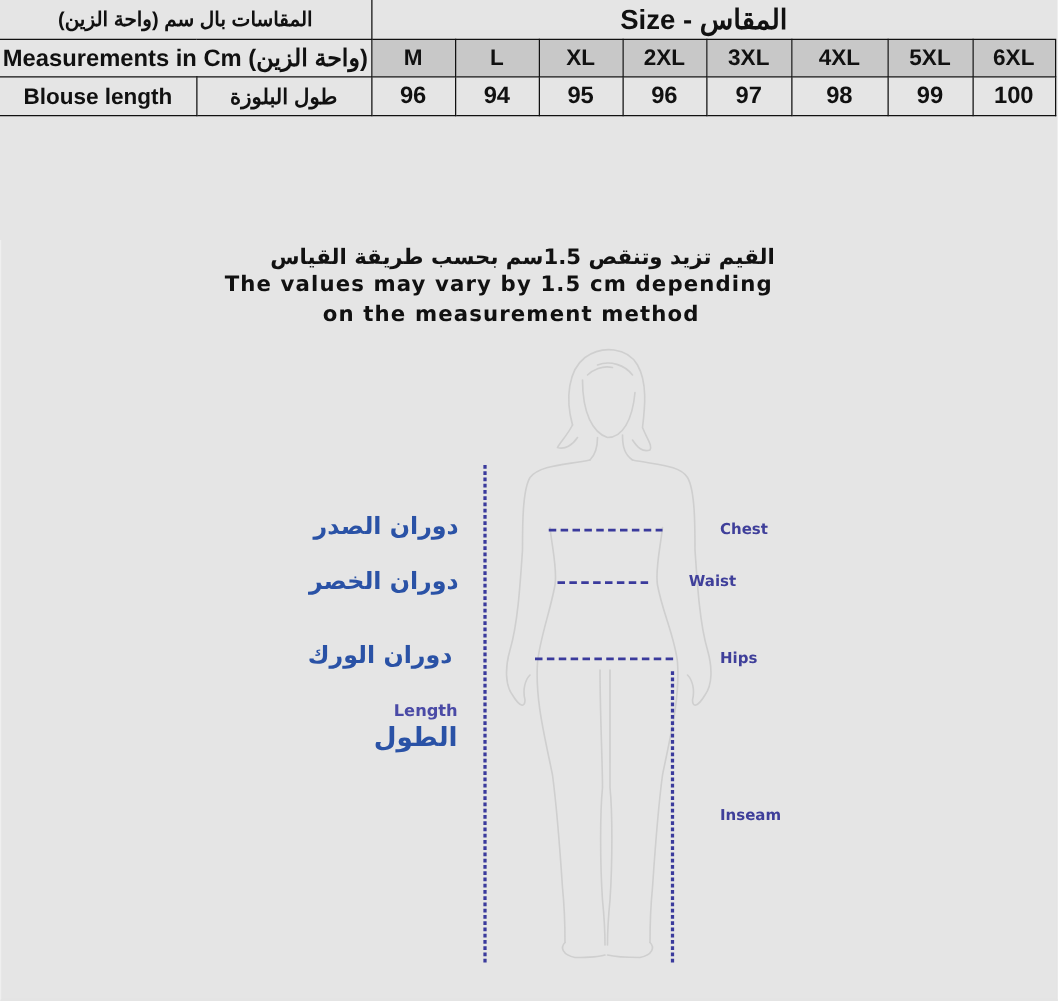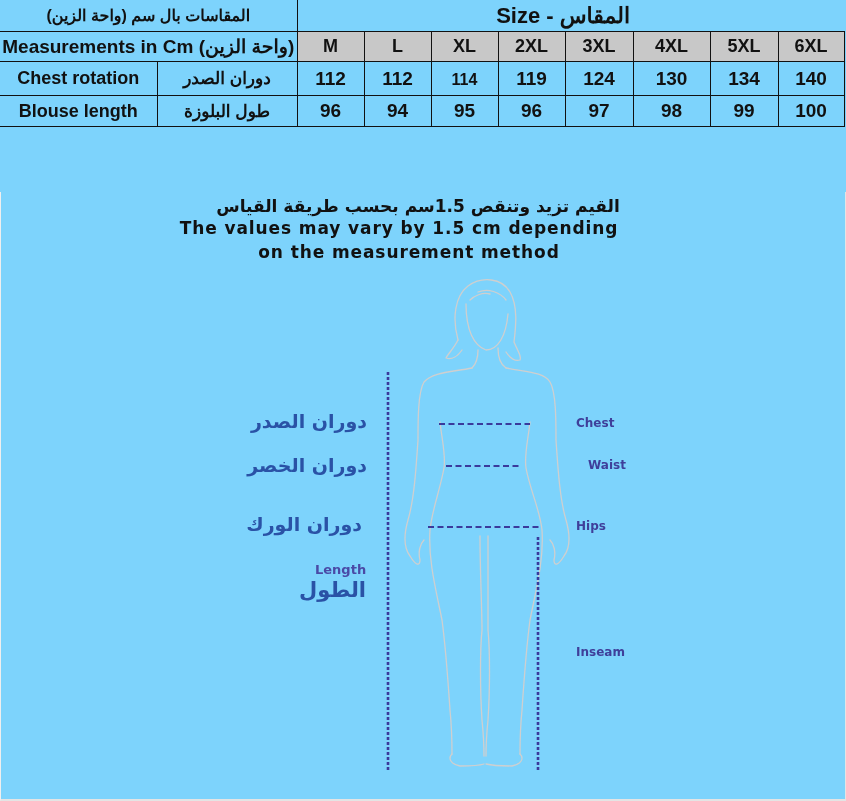--- a/index.html
+++ b/index.html
@@ -1,17 +1,17 @@
 <!DOCTYPE html>
 <html><head>
 <meta charset="utf-8">
 <style>
   html, body { margin: 0; padding: 0; background: #ffffff; }
   body { width: 846px; height: 801px; position: relative; overflow: hidden; font-family: "DejaVu Sans", sans-serif; }
-  .page { position: absolute; left: 0; top: 0; width: 846px; height: 801px; background: #7dd3fc; }
+  .page { position: absolute; left: 0; top: 0; width: 846px; height: 801px; background: #e5e5e5; }
   .frame { position: absolute; left: 0; top: 192px; width: 844px; height: 607px; border-right: 1px solid #e4e4e4; border-bottom: 2px solid #e4e4e4; border-left: 1px solid #efefef; }
 
   table.size-table { position: absolute; left: 0; top: 0; border-collapse: collapse; table-layout: fixed; font-family: "Liberation Sans", sans-serif; font-weight: bold; color: #111; }
   table.size-table td { border: 1.5px solid #111; text-align: center; padding: 0; white-space: nowrap; overflow: hidden; }
   .row-title td { height: 31px; font-size: 17px; }
   .row-head td { height: 29px; font-size: 17px; }
   .row-data td { height: 30px; font-size: 19px; }
   td.title-ar { border-left: none !important; border-top: none !important; font-size: 16px; direction: rtl; }
   td.size-title { border-top: none !important; border-right: none !important; text-align: right !important; padding-right: 214px !important; font-size: 22px; }
   td.mcm { border-left: none !important; font-size: 19px; }
@@ -55,32 +55,20 @@
     <tr class="row-head">
       <td colspan="2" class="mcm">Measurements in Cm (واحة الزين)</td>
       <td class="size-h">M</td>
       <td class="size-h">L</td>
       <td class="size-h">XL</td>
       <td class="size-h">2XL</td>
       <td class="size-h">3XL</td>
       <td class="size-h">4XL</td>
       <td class="size-h">5XL</td>
       <td class="size-h">6XL</td>
-    </tr>
-    <tr class="row-data">
-      <td class="lbl-en">Chest rotation</td>
-      <td class="lbl-ar">دوران الصدر</td>
-      <td>112</td>
-      <td>112</td>
-      <td class="num-small">114</td>
-      <td>119</td>
-      <td>124</td>
-      <td>130</td>
-      <td>134</td>
-      <td>140</td>
     </tr>
     <tr class="row-data">
       <td class="lbl-en">Blouse length</td>
       <td class="lbl-ar">طول البلوزة</td>
       <td>96</td>
       <td>94</td>
       <td>95</td>
       <td>96</td>
       <td>97</td>
       <td>98</td>
@@ -134,17 +122,17 @@
     </g>
   </svg>
 
   <div class="label-ar" style="right:479px; top:410px; font-size:19px;">دوران الصدر</div>
   <div class="label-ar" style="right:479px; top:454px; font-size:19px;">دوران الخصر</div>
   <div class="label-ar" style="right:484px; top:513px; font-size:19px;">دوران الورك</div>
   <div class="label-en" style="left:315px; top:562px; font-size:13px; color:#4a4aa6;">Length</div>
   <div class="label-ar" style="right:480px; top:578px; font-size:21px;">الطول</div>
 
   <div class="label-en" style="left:576px; top:416px;">Chest</div>
-  <div class="label-en" style="left:588px; top:458px;">Waist</div>
+  <div class="label-en" style="left:551px; top:458px;">Waist</div>
   <div class="label-en" style="left:576px; top:519px;">Hips</div>
   <div class="label-en" style="left:576px; top:645px;">Inseam</div>
 
 </div>
 
 </body></html>

